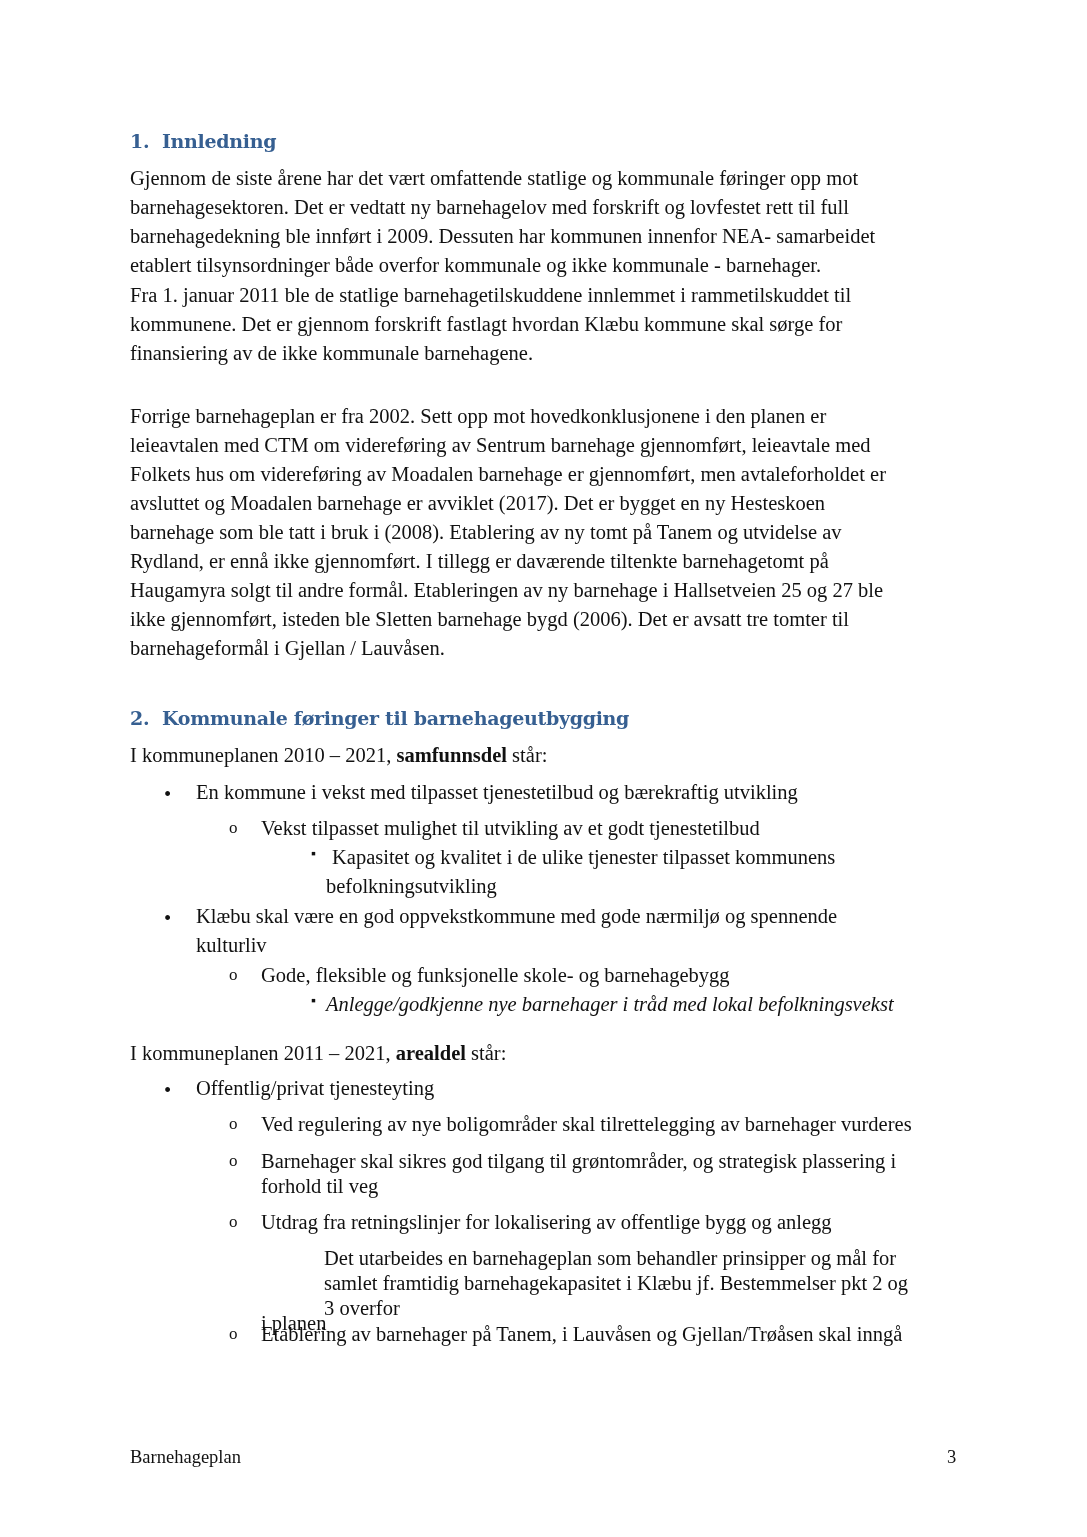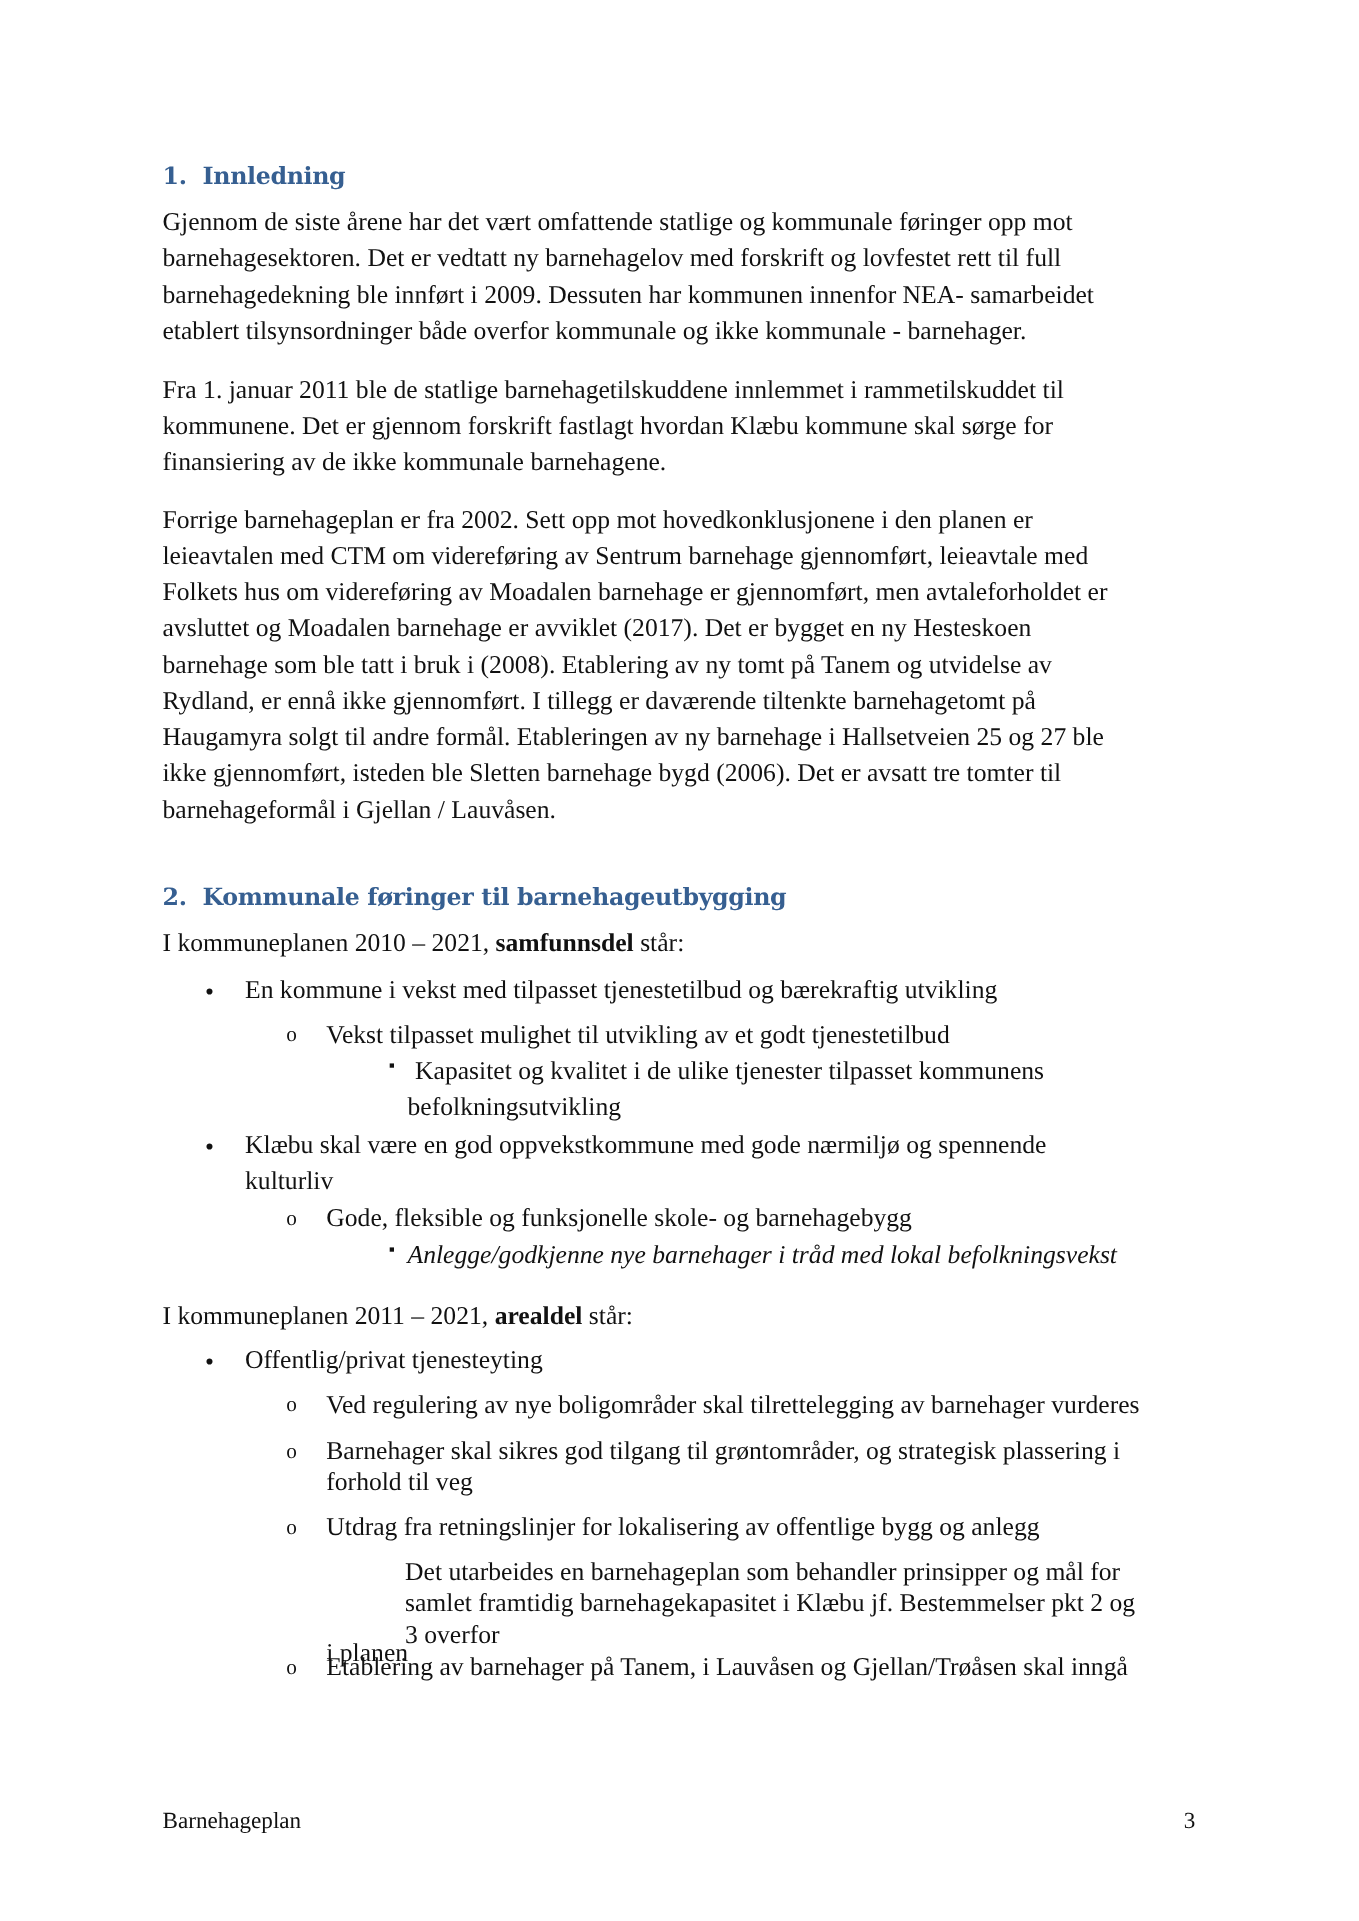--- a/index.html
+++ b/index.html
@@ -25,21 +25,21 @@
     <span class="num">1.</span><span>Innledning</span>
   </div>
 
   <div class="para" style="top:164px;">
     <span class="line">Gjennom de siste årene har det vært omfattende statlige og kommunale føringer opp mot</span>
     <span class="line">barnehagesektoren. Det er vedtatt ny barnehagelov med forskrift og lovfestet rett til full</span>
     <span class="line">barnehagedekning ble innført i 2009. Dessuten har kommunen innenfor NEA- samarbeidet</span>
     <span class="line">etablert tilsynsordninger både overfor kommunale og ikke kommunale - barnehager.</span>
   </div>
 
-  <div class="para" style="top:298px;">
+  <div class="para" style="top:281px;">
     <span class="line">Fra 1. januar 2011 ble de statlige barnehagetilskuddene innlemmet i rammetilskuddet til</span>
     <span class="line">kommunene. Det er gjennom forskrift fastlagt hvordan Klæbu kommune skal sørge for</span>
     <span class="line">finansiering av de ikke kommunale barnehagene.</span>
   </div>
 
   <div class="para" style="top:402px;">
     <span class="line">Forrige barnehageplan er fra 2002. Sett opp mot hovedkonklusjonene i den planen er</span>
     <span class="line">leieavtalen med CTM om videreføring av Sentrum barnehage gjennomført, leieavtale med</span>
     <span class="line">Folkets hus om videreføring av Moadalen barnehage er gjennomført, men avtaleforholdet er</span>
     <span class="line">avsluttet og Moadalen barnehage er avviklet (2017). Det er bygget en ny Hesteskoen</span>

